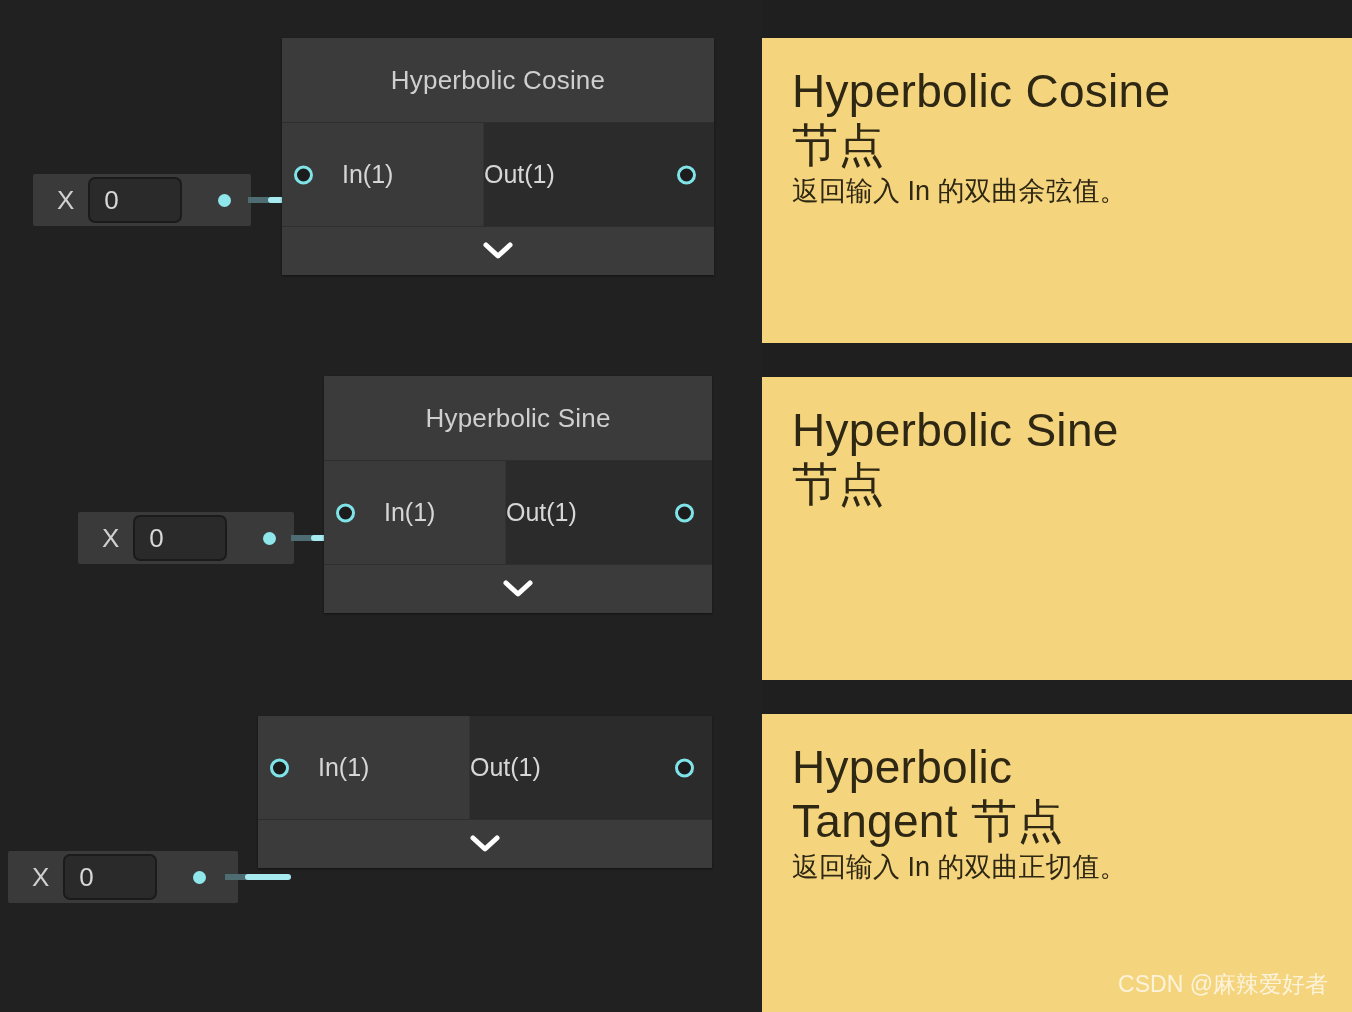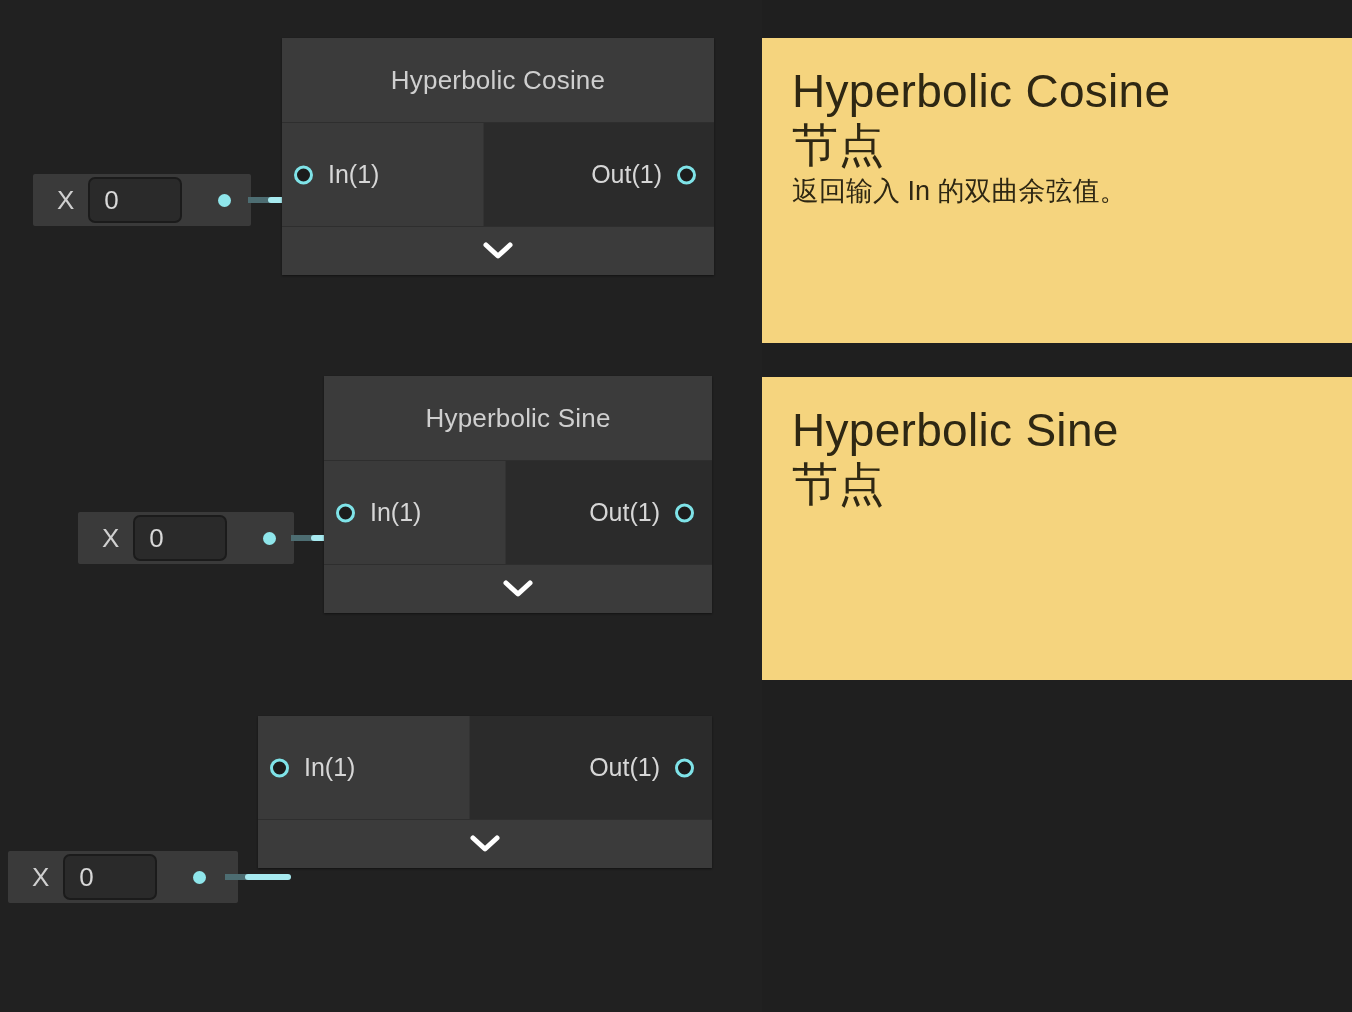--- a/index.html
+++ b/index.html
@@ -50,30 +50,30 @@
   .node-body {
     display: flex;
     height: 104px;
     border-bottom: 1px solid #2e2e2e;
   }
   .port-in {
     flex: 0 0 202px;
     background: #3a3a3a;
     display: flex;
     align-items: center;
-    padding-left: 46px;
+    padding-left: 60px;
     border-right: 1px solid #333;
     position: relative;
   }
   .port-out {
     flex: 1 1 auto;
     background: #2b2b2b;
     display: flex;
     align-items: center;
-    justify-content: flex-end;
+    justify-content: flex-start;
     padding-right: 52px;
     position: relative;
   }
   .port-label {
     color: #d6d6d6;
     font-size: 25px;
     white-space: nowrap;
   }
   .socket {
     position: absolute;
@@ -269,14 +269,20 @@
         <span class="socket out"></span>
       </div>
     </div>
     <div class="node-footer">
       <svg class="chev" width="30" height="18" viewBox="0 0 30 18">
         <path d="M3 3 L15 14 L27 3" fill="none" stroke="#ffffff" stroke-width="5" stroke-linecap="round" stroke-linejoin="round"></path>
       </svg>
     </div>
   </div>
 
+  <div class="note" style="top:714px; height:298px;">
+    <div class="note-title">Hyperbolic
+Tangent 节点</div>
+    <div class="note-desc">返回输入 In 的双曲正切值。</div>
+    <div class="watermark">CSDN @麻辣爱好者</div>
+  </div>
 
 </div>
 
 </body></html>

